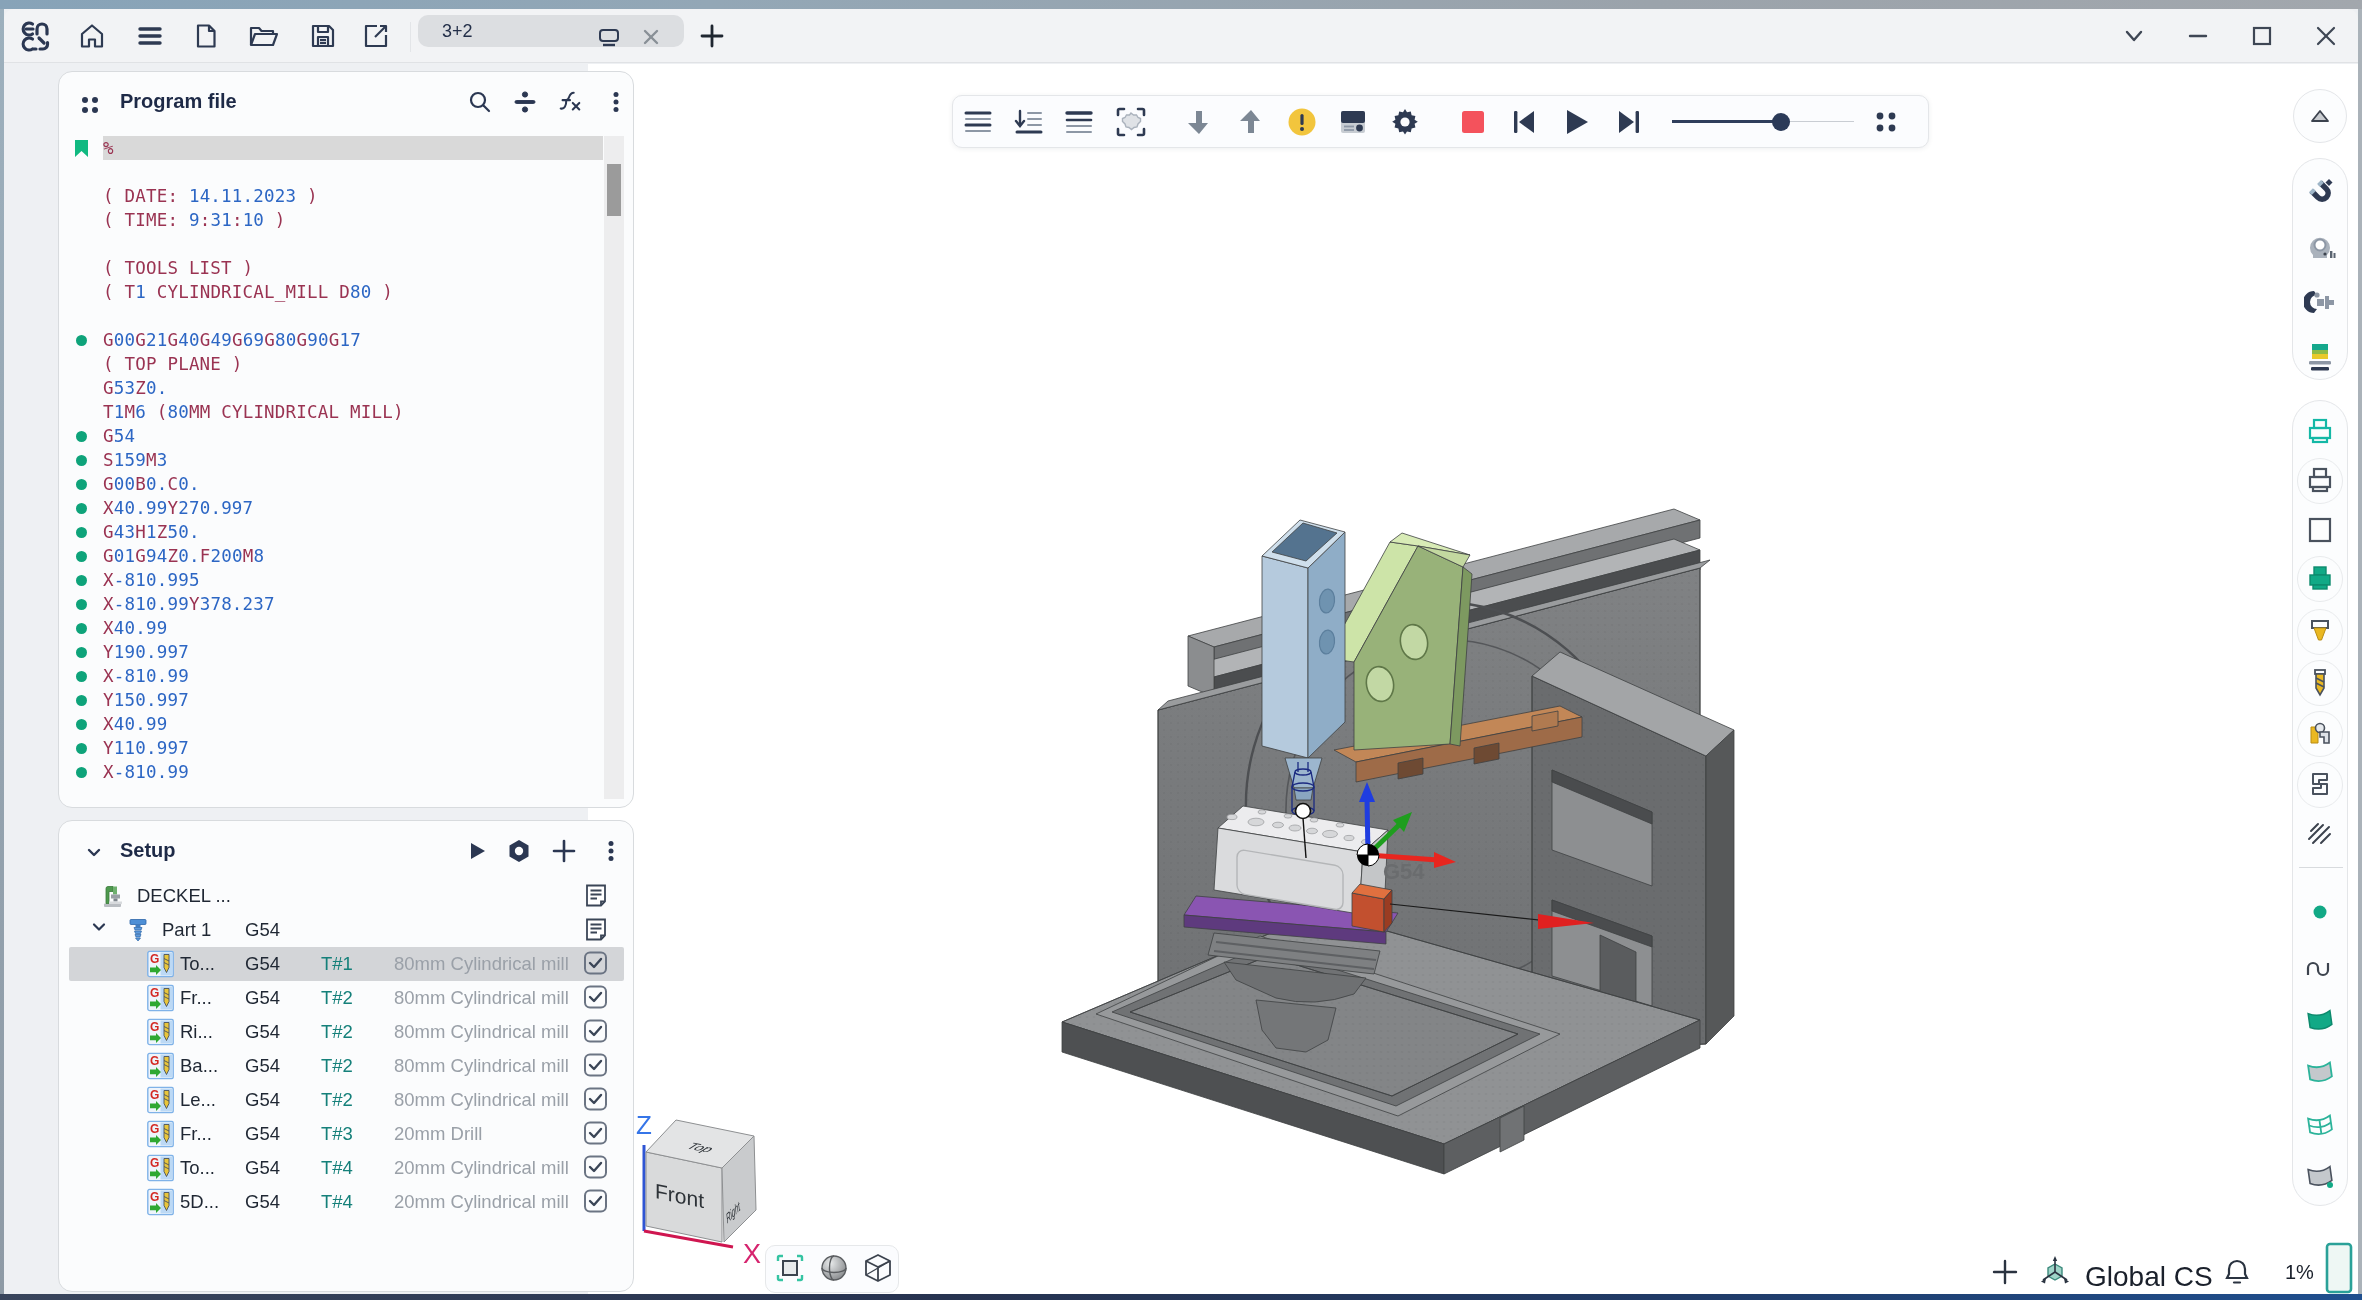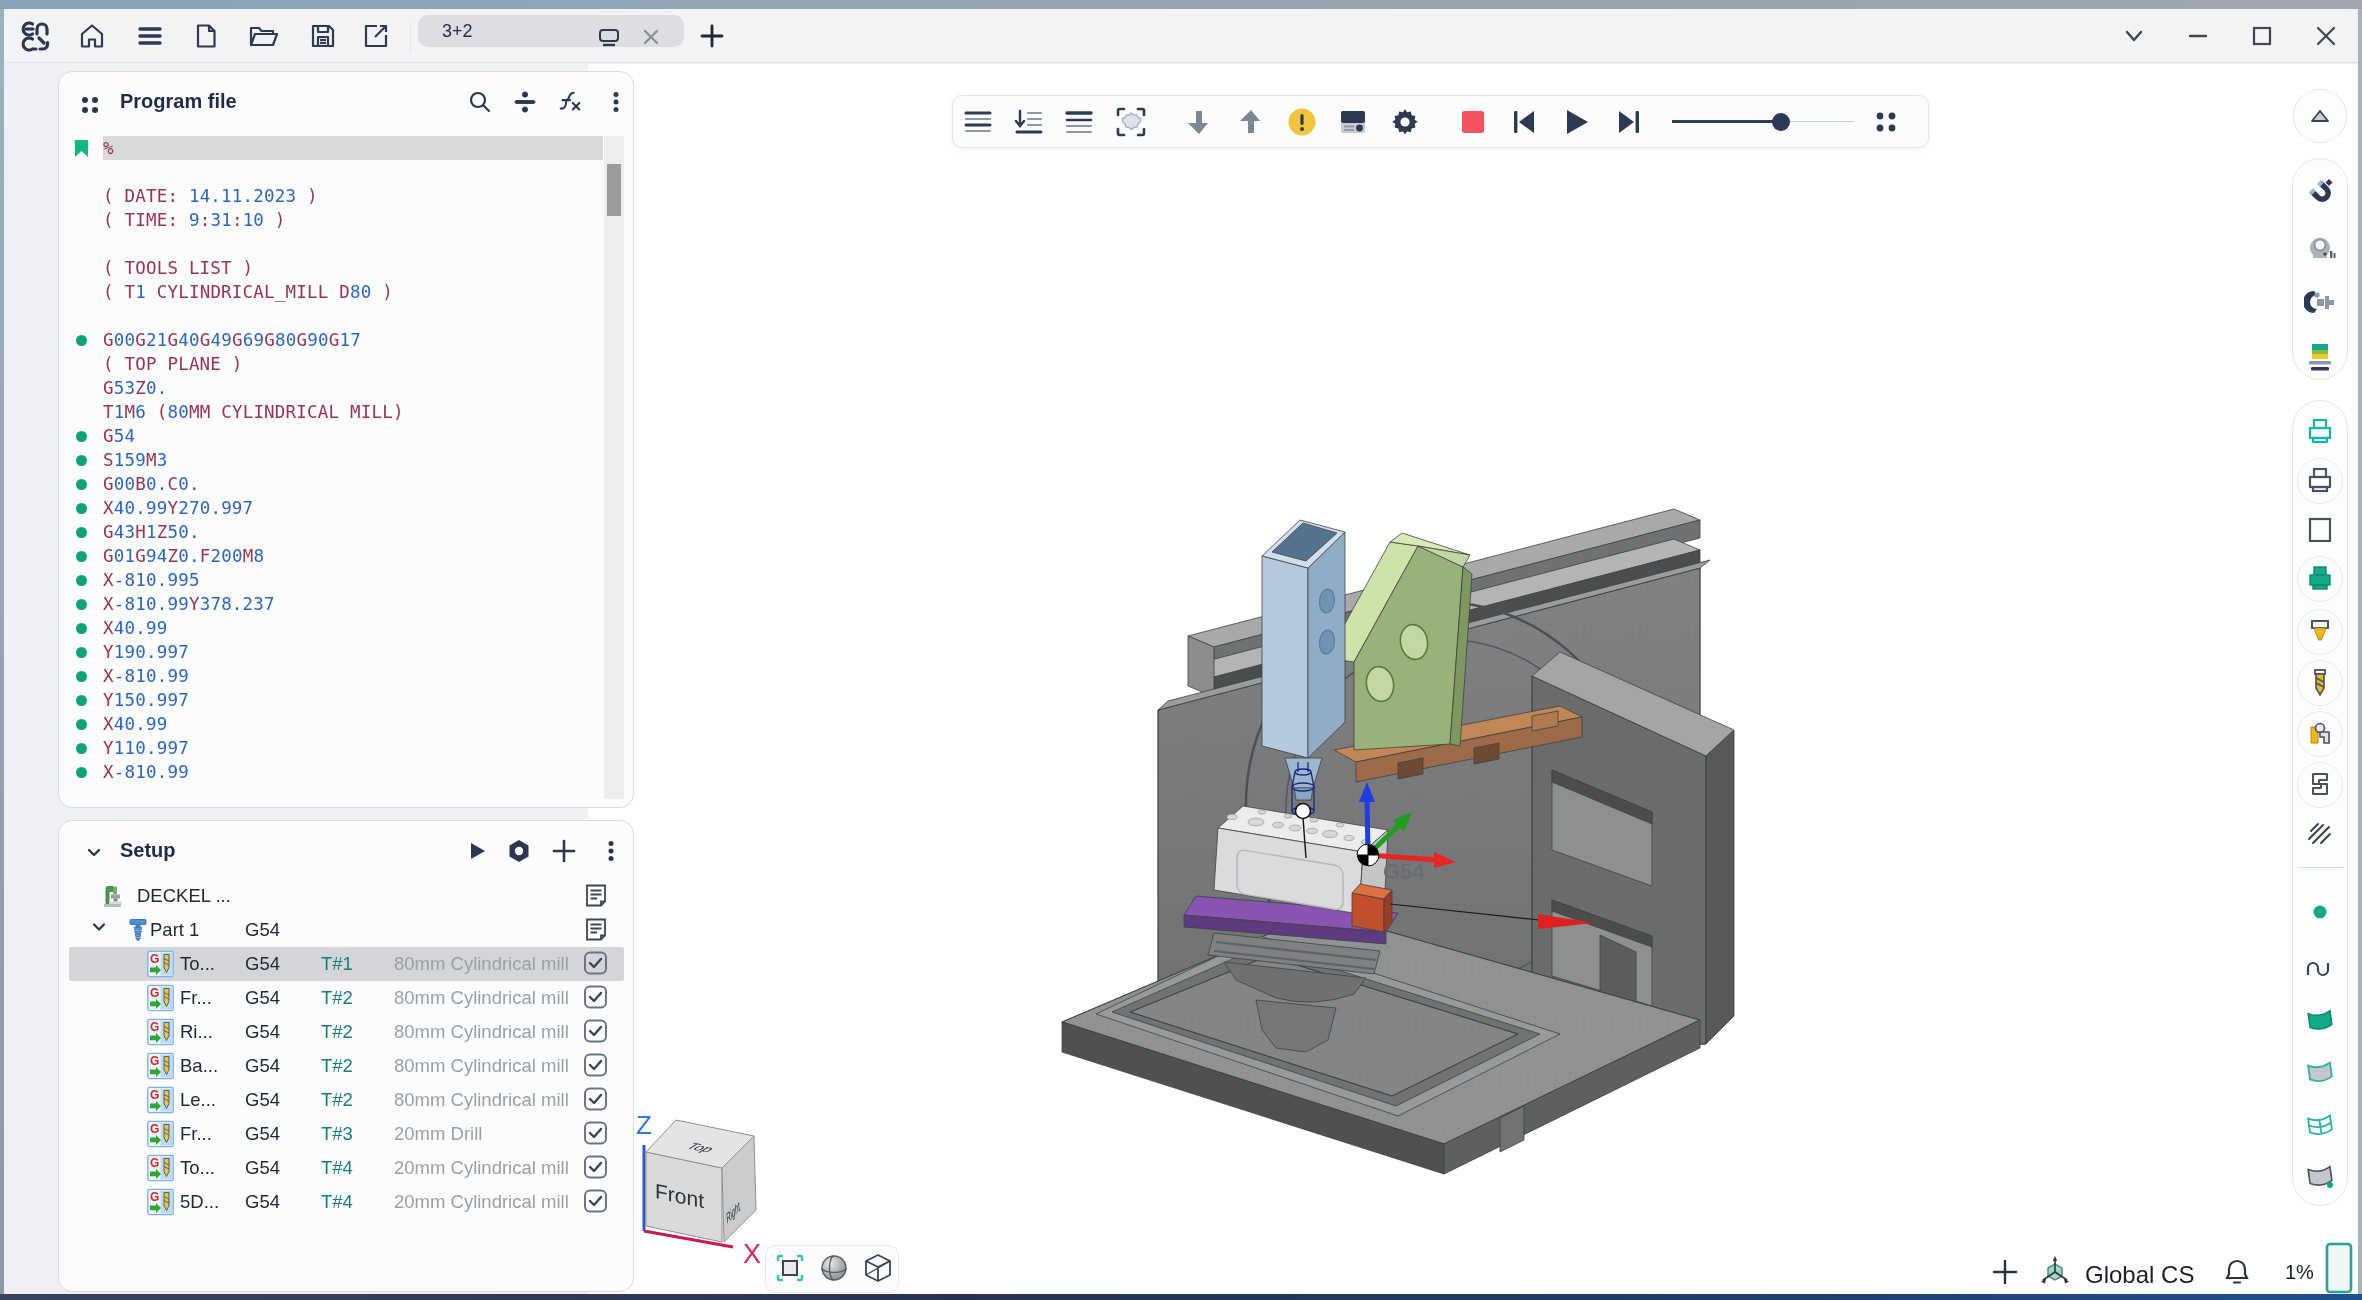--- a/index.html
+++ b/index.html
@@ -66,21 +66,21 @@
 
   
   .pill { position:absolute; background:#fcfdfe; border:1px solid #e4e6e9; border-radius:29px; }
   .side-ic { position:absolute; left:50%; transform:translate(-50%,-50%); width:36px; height:36px; display:flex; align-items:center; justify-content:center; }
   .side-ic.ring { width:46px; height:46px; border:1px solid #e9ebed; border-radius:50%; }
   .circle-btn { position:absolute; width:54px; height:54px; border-radius:50%; background:#fcfdfe; border:1px solid #e4e6e9; display:flex; align-items:center; justify-content:center; }
 
   
   #status-right { left:0; top:0; width:2362px; height:1300px; pointer-events:none; }
   #status-right > * { position:absolute; pointer-events:auto; }
-  #global-cs-label { font-size:24px; color:#1a202b; left:2085px; top:1261px; white-space:nowrap; }
+  #global-cs-label { font-size:28px; color:#1a202b; left:2085px; top:1261px; white-space:nowrap; }
   #percent-label { font-size:20px; color:#1a202b; left:2285px; top:1261px; }
   #view-tools { left:765px; top:1245px; width:134px; height:48px; background:#fbfcfe; border:1px solid #e6e8ea; border-radius:10px; }
 </style>
 </head>
 <body>
 
 <div id="viewport" class="abs"></div>
 <svg id="stage" class="abs" viewBox="0 0 2362 1300">
   <defs>
     <pattern id="dotpat" width="7" height="7" patternUnits="userSpaceOnUse">
@@ -589,21 +589,21 @@
         </div>
         <div class="srow">
           <span class="scell" style="left: 30px; top: 50%; transform: translateY(-50%); height: 27px;"><svg width="20" height="20" viewBox="0 0 20 20" fill="none" stroke="#2b3752" stroke-width="2.2" stroke-linecap="round" stroke-linejoin="round">
               <polyline points="5,8 10,13 15,8"></polyline>
             </svg></span>
           <span class="scell" style="left: 66px; top: 50%; transform: translateY(-50%); height: 27px;"><svg width="26" height="26" viewBox="0 0 26 26">
               <rect x="5" y="3" width="16" height="5" rx="1" fill="#4d8fd6" stroke="#2d66a8" stroke-width="0.8"></rect>
               <rect x="10.5" y="8" width="5" height="3" fill="#3f7dc2"></rect>
               <path d="M9,11 h8 l-1,2.5 h-6 Z M9.5,14.5 h7 l-1,2.5 h-5 Z M10,18 h6 l-1,2.5 h-4 Z M10.5,21.5 h5 l-2.5,3 Z" fill="#5c9ade" stroke="#2d66a8" stroke-width="0.7"></path>
             </svg></span>
-          <span class="scell " style="left: 91px;">Part 1</span>
+          <span class="scell " style="left: 103px;">Part 1</span>
           <span class="scell s-cs">G54</span>
           <span class="scell" style="left: 524px; top: 50%; transform: translateY(-50%); height: 27px;"><svg width="26" height="26" viewBox="0 0 26 26" fill="none" stroke="#3a4556" stroke-width="1.8">
               <path d="M4,3 h18 v16 l-4,4 H4 Z" fill="#fff"></path>
               <path d="M22,19 h-4 v4"></path>
               <line x1="7.5" y1="8" x2="18.5" y2="8"></line>
               <line x1="7.5" y1="12" x2="18.5" y2="12"></line>
               <line x1="7.5" y1="16" x2="14" y2="16"></line>
             </svg></span>
         </div>
         <div class="srow sel">

